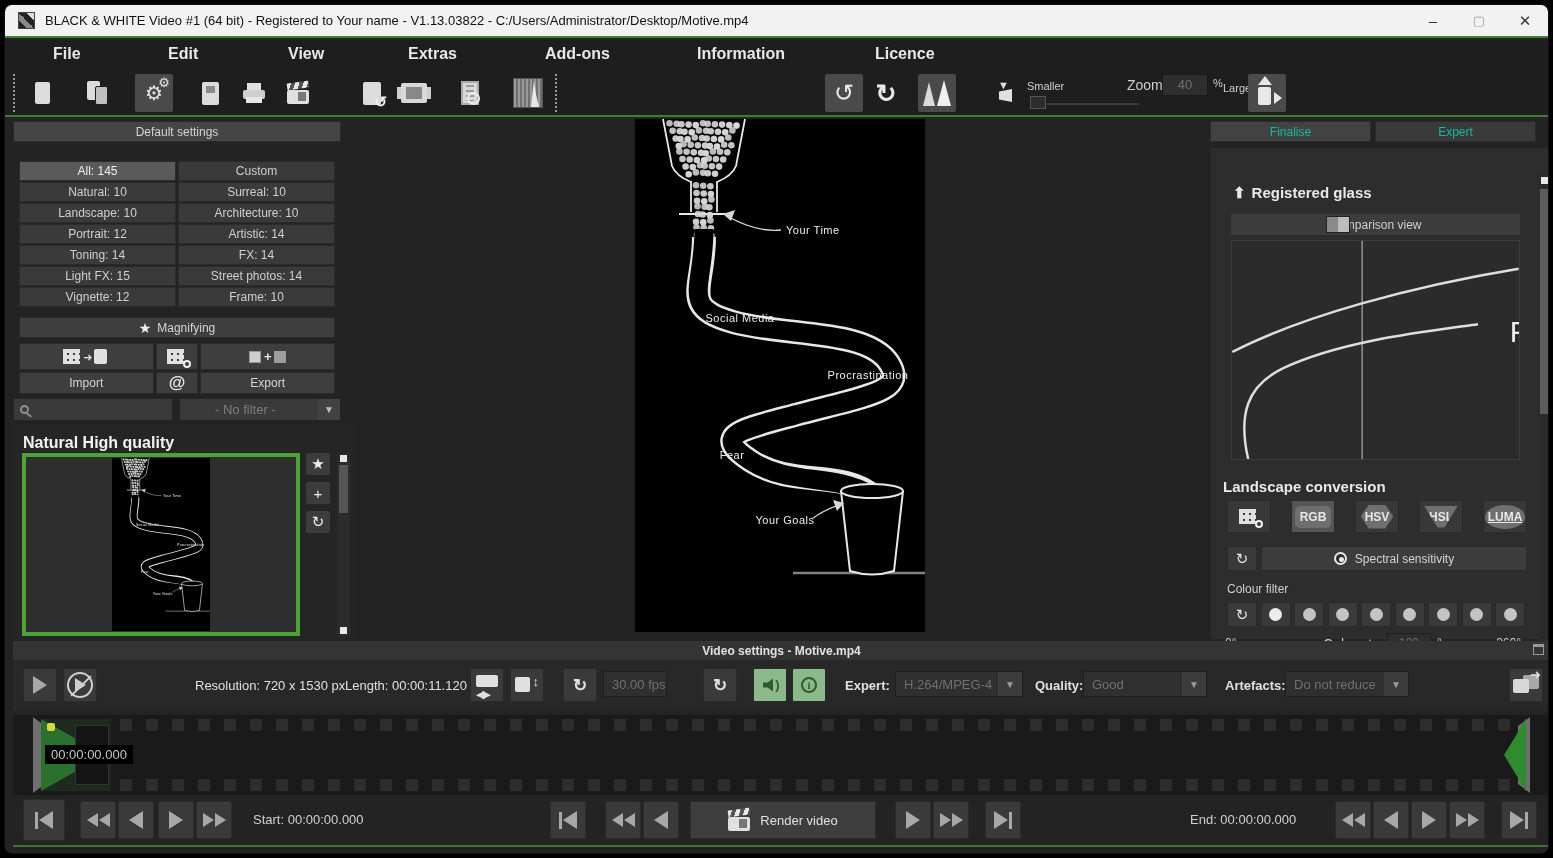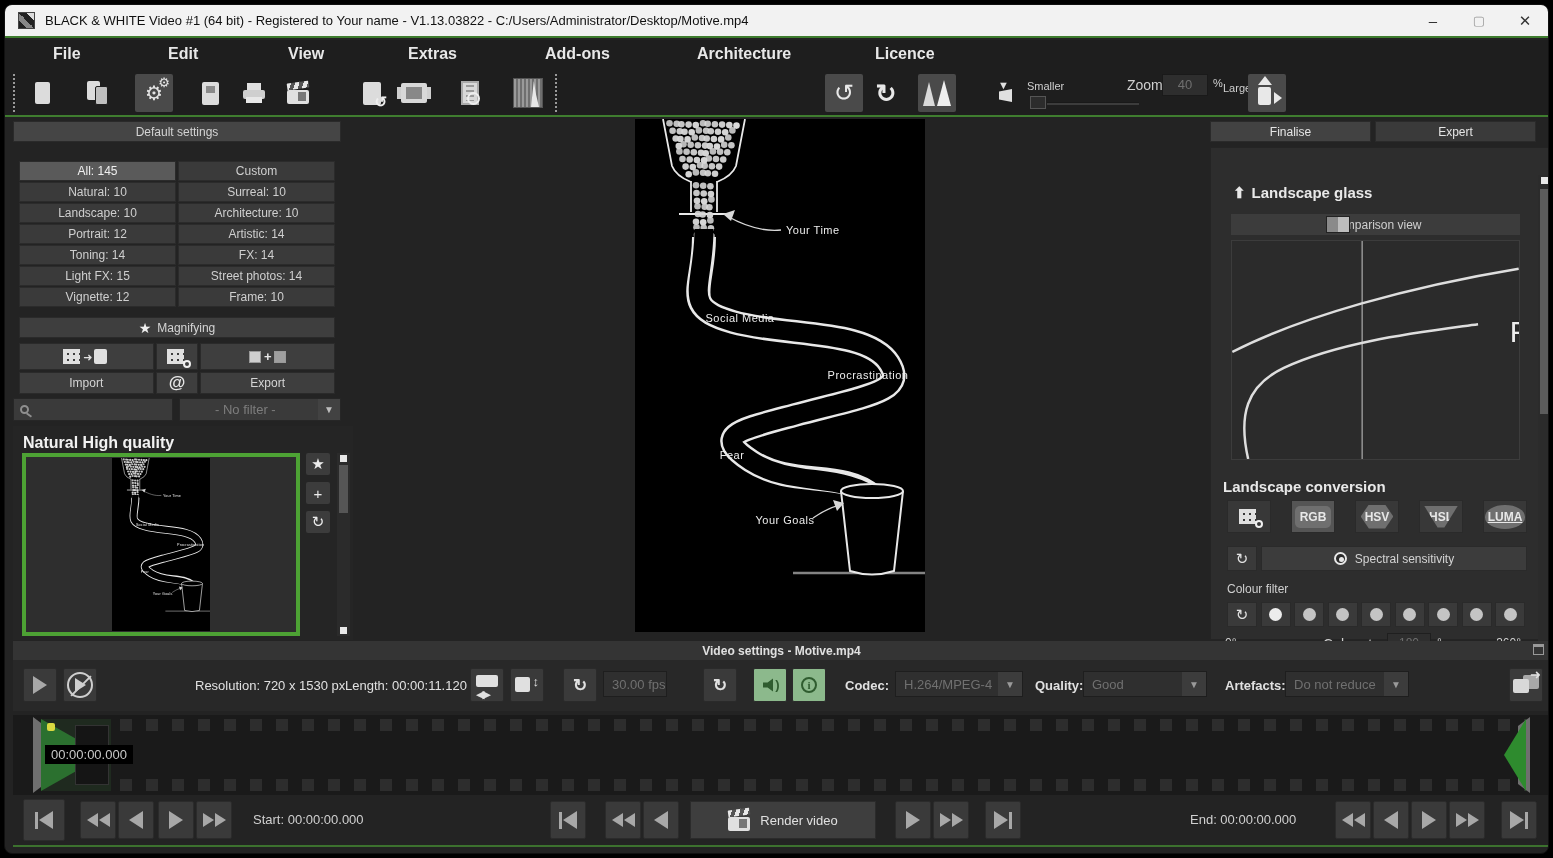--- a/index.html
+++ b/index.html
@@ -110,21 +110,21 @@
   .vscroll .thumb { position:absolute; left:2px; top:12px; width:9px; height:48px; background:#565656; }
 
   
   .preview-region { position:absolute; left:352px; top:114px; width:849px; height:521px; background:#232323; }
   .video-canvas { position:absolute; left:278px; top:0; width:290px; height:513px; background:#000; }
   .video-canvas svg { width:100%; height:100%; }
 
   
   .right-panel { position:absolute; left:1205px; top:116px; width:341px; height:519px; }
   .rtabs { position:absolute; left:0; top:0; width:326px; height:21px; display:flex; gap:4px; }
-  .rtab { flex:1; background:#424242; color:#e5e5e5; font-size:12px; display:flex; align-items:center; justify-content:center; border:1px solid #2a2a2a; }
+  .rtab { flex:1; background:#424242; color:#14b8a6; font-size:12px; display:flex; align-items:center; justify-content:center; border:1px solid #2a2a2a; }
   .rtab.alt { background:#3a3a3a; }
   .rbox { position:absolute; left:0; top:26px; width:341px; height:493px; background:#2d2d2d; border:1px solid #242424; }
   .sec-title { position:absolute; font-size:15px; font-weight:bold; color:#e8e8e8; }
   .cmp-row { position:absolute; left:20px; top:66px; width:289px; height:21px; background:#3c3c3c; display:flex; align-items:center; justify-content:center; color:#cfcfcf; font-size:12px; }
   .cmp-toggle { position:absolute; left:95px; top:2px; width:24px; height:17px; background:linear-gradient(90deg,#8a8a8a 0 50%,#bdbdbd 50% 100%); border:1px solid #222; }
   .mag-view { position:absolute; left:20px; top:92px; width:289px; height:220px; background:#2b2b2b; border:1px solid #3c3c3c; overflow:hidden; }
   .mag-view svg { width:100%; height:100%; }
   .grey-sec { position:absolute; left:12px; top:330px; }
   .mode-row { position:absolute; left:16px; top:352px; width:300px; display:flex; gap:20px; }
   .mode-btn { width:62px; height:33px; background:#383838; display:flex; align-items:center; justify-content:center; border:1px solid #2a2a2a; color:#dcdcdc; }
@@ -218,21 +218,21 @@
       <div class="win-btn">✕</div>
     </div>
   </div>
 
   <div class="menubar">
     <div class="menu-item" style="left:48px">File</div>
     <div class="menu-item" style="left:163px">Edit</div>
     <div class="menu-item" style="left:283px">View</div>
     <div class="menu-item" style="left:403px">Extras</div>
     <div class="menu-item" style="left:540px">Add-ons</div>
-    <div class="menu-item" style="left:692px">Architecture</div>
+    <div class="menu-item" style="left:692px">Information</div>
     <div class="menu-item" style="left:870px">Licence</div>
   </div>
 
   <div class="toolbar">
     <div class="tb-sep" style="left:8px"></div>
     <div class="tb-btn" style="left:18px">
         <span class="ic-doc"></span>
       </div>
     <div class="tb-btn" style="left:74px">
         <span class="ic-copy">
@@ -633,21 +633,21 @@
     </div>
   </div>
 
   <div class="right-panel">
     <div class="rtabs">
       <div class="rtab">Finalise</div>
       <div class="rtab alt">Expert</div>
     </div>
     <div class="rbox">
       <div class="sec-title" style="left:22px; top:36px">
-        <span style="margin-right:6px">⬆</span><span>Landscape glass</span>
+        <span style="margin-right:6px">⬆</span><span>Registered glass</span>
       </div>
       <div class="cmp-row">
         <span class="cmp-toggle"></span>
         <span>Comparison view</span>
       </div>
       <div class="mag-view">
         <svg viewBox="0 0 289 220">
           <line x1="131" y1="0" x2="131" y2="220" stroke="#c8c8c8" stroke-width="1"></line>
           <path d="M0,112 C70,76 180,46 289,28" stroke="#dedede" stroke-width="2.5" fill="none"></path>
           <path d="M16,220 C6,176 14,146 52,128 C110,101 190,92 248,84" stroke="#dedede" stroke-width="2.5" fill="none"></path>
@@ -761,21 +761,21 @@
     <div class="vs-btn" style="left:690px">
         <span class="ic-refresh">↻</span>
       </div>
     <div class="vs-btn green" style="left:740px">
         <span class="ic-speaker"></span>
         <span class="spk-wave">)</span>
       </div>
     <div class="vs-btn green" style="left:779px">
         <span class="ic-info">i</span>
       </div>
-    <div class="vs-label" style="left:832px"><b>Codec:</b></div>
+    <div class="vs-label" style="left:832px"><b>Expert:</b></div>
     <div class="dd-box" style="left:882px; width:128px">
       <span>H.264/MPEG-4</span>
       <span class="arr">▼</span>
     </div>
     <div class="vs-label" style="left:1022px"><b>Quality:</b></div>
     <div class="dd-box" style="left:1070px; width:124px">
       <span>Good</span>
       <span class="arr">▼</span>
     </div>
     <div class="vs-label" style="left:1212px"><b>Artefacts:</b></div>

